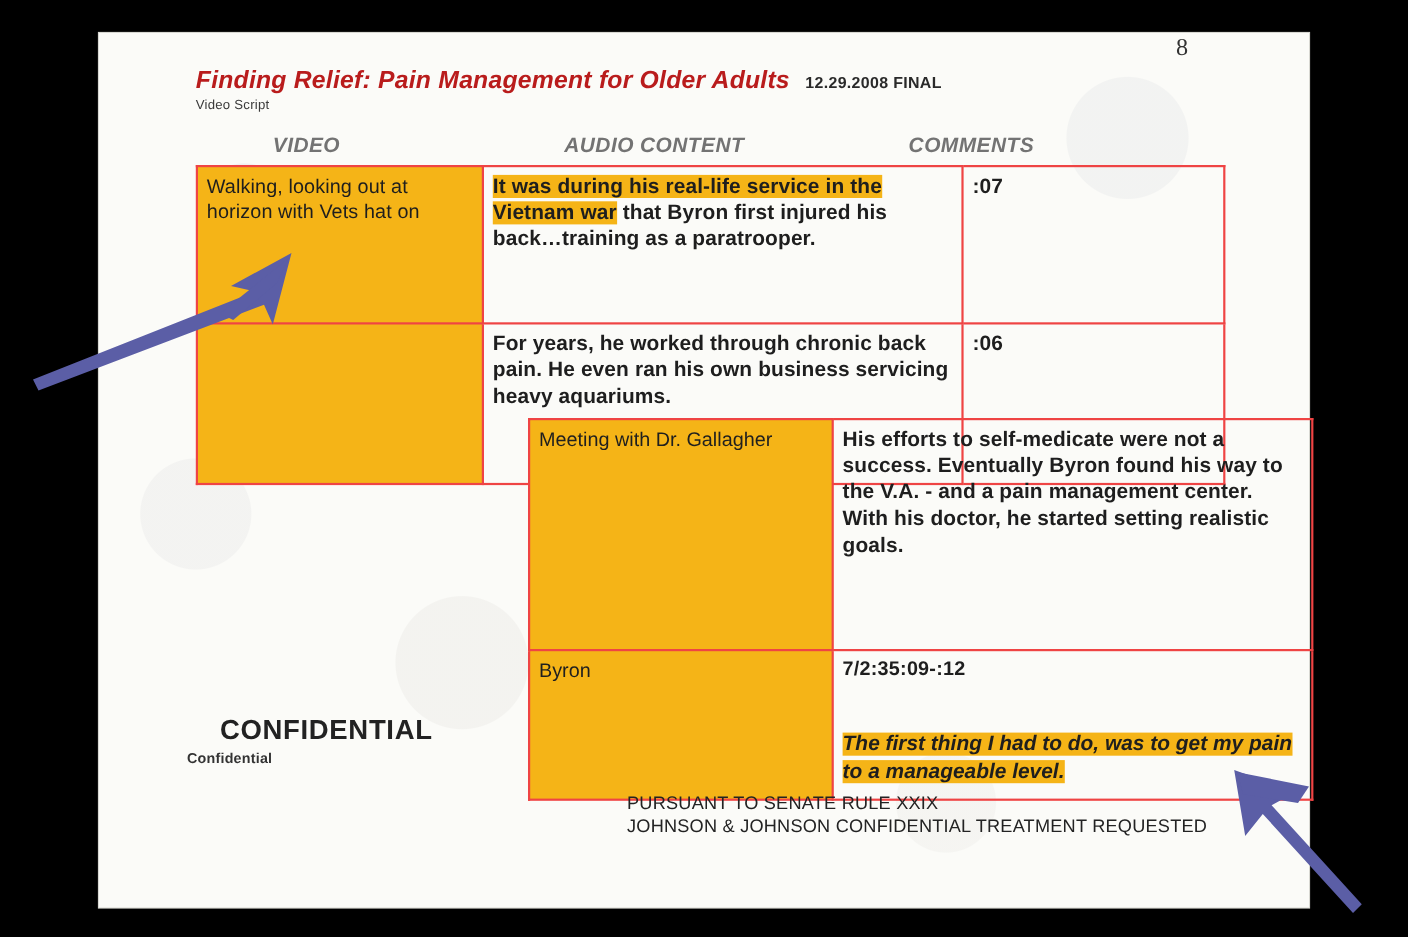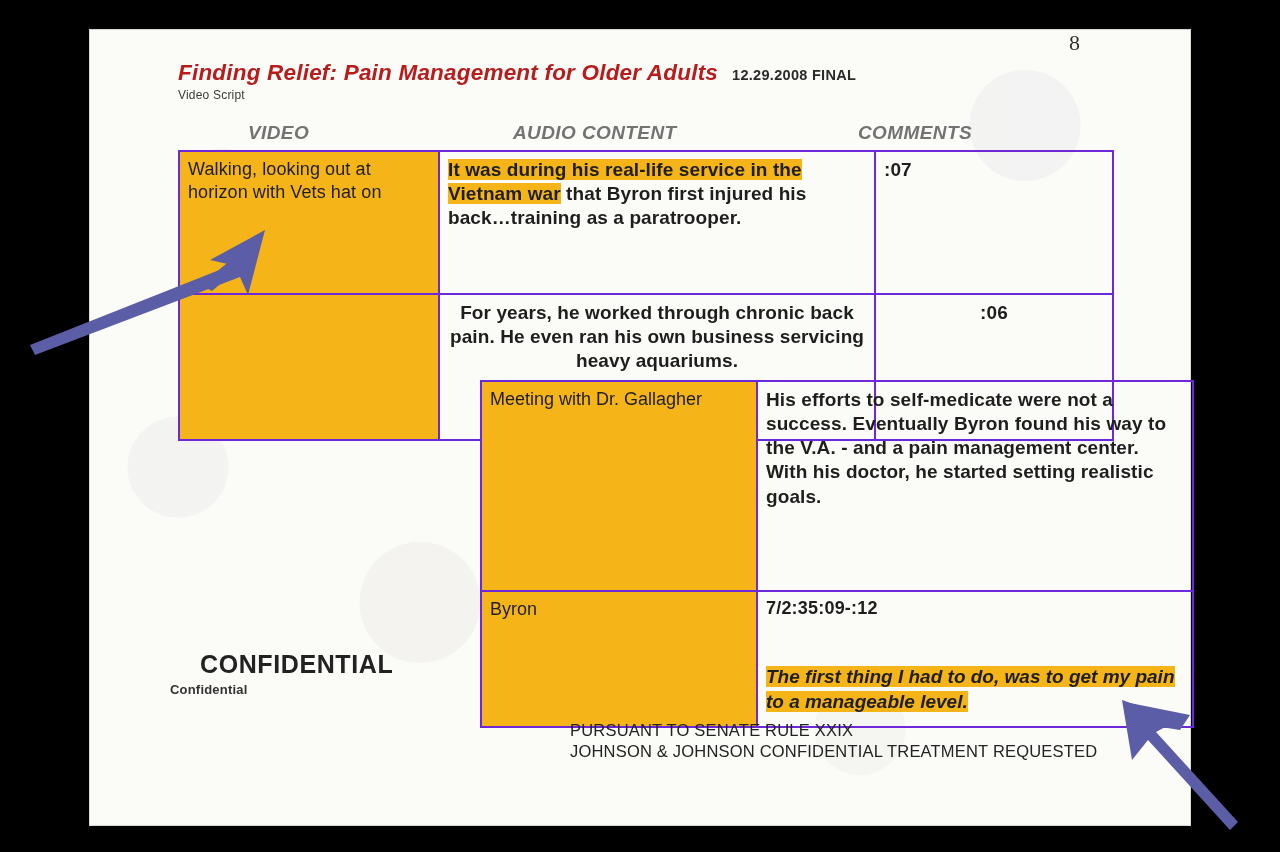--- a/index.html
+++ b/index.html
@@ -93,30 +93,30 @@
   .colhead {
     position: absolute;
     font-weight: bold;
     font-style: italic;
     font-size: 19px;
     color: #737373;
     letter-spacing: 0.4px;
   }
   .ch-video { left: 70px; }
   .ch-audio { left: 335px; }
-  .ch-comments { left: 680px; text-align: right; }
+  .ch-comments { left: 648px; text-align: right; }
 
   
   .tbl {
     position: absolute;
     border-collapse: collapse;
     table-layout: fixed;
   }
   .tbl td {
-    border: 2px solid #6d28d9;
+    border: 2px solid #ef4444;
     vertical-align: top;
     padding: 6px 8px 10px 8px;
   }
   .cell-text {
     font-family: "Liberation Sans", sans-serif;
     font-weight: bold;
     font-size: 19px;
     line-height: 1.27;
     color: #1e1e1e;
     letter-spacing: 0.1px;
@@ -137,21 +137,21 @@
 
   #table1 {
     left: 88px;
     top: 120px;
     width: 880px;
   }
   #table1 .c1 { width: 242px; }
   #table1 .c2 { width: 418px; border-radius: 23px; }
   #table1 .c3 { width: 220px; }
   #t1r1 td { height: 125px; }
-  #t1r2 td { height: 128px; text-align: center; }
+  #t1r2 td { height: 128px; }
 
   
   #table2 {
     left: 390px;
     top: 350px;
     width: 680px;
   }
   #table2 .c1 { width: 258px; margin-left: 24px; }
   #table2 .c2 { width: 418px; }
   #t2r1 td { height: 192px; }

